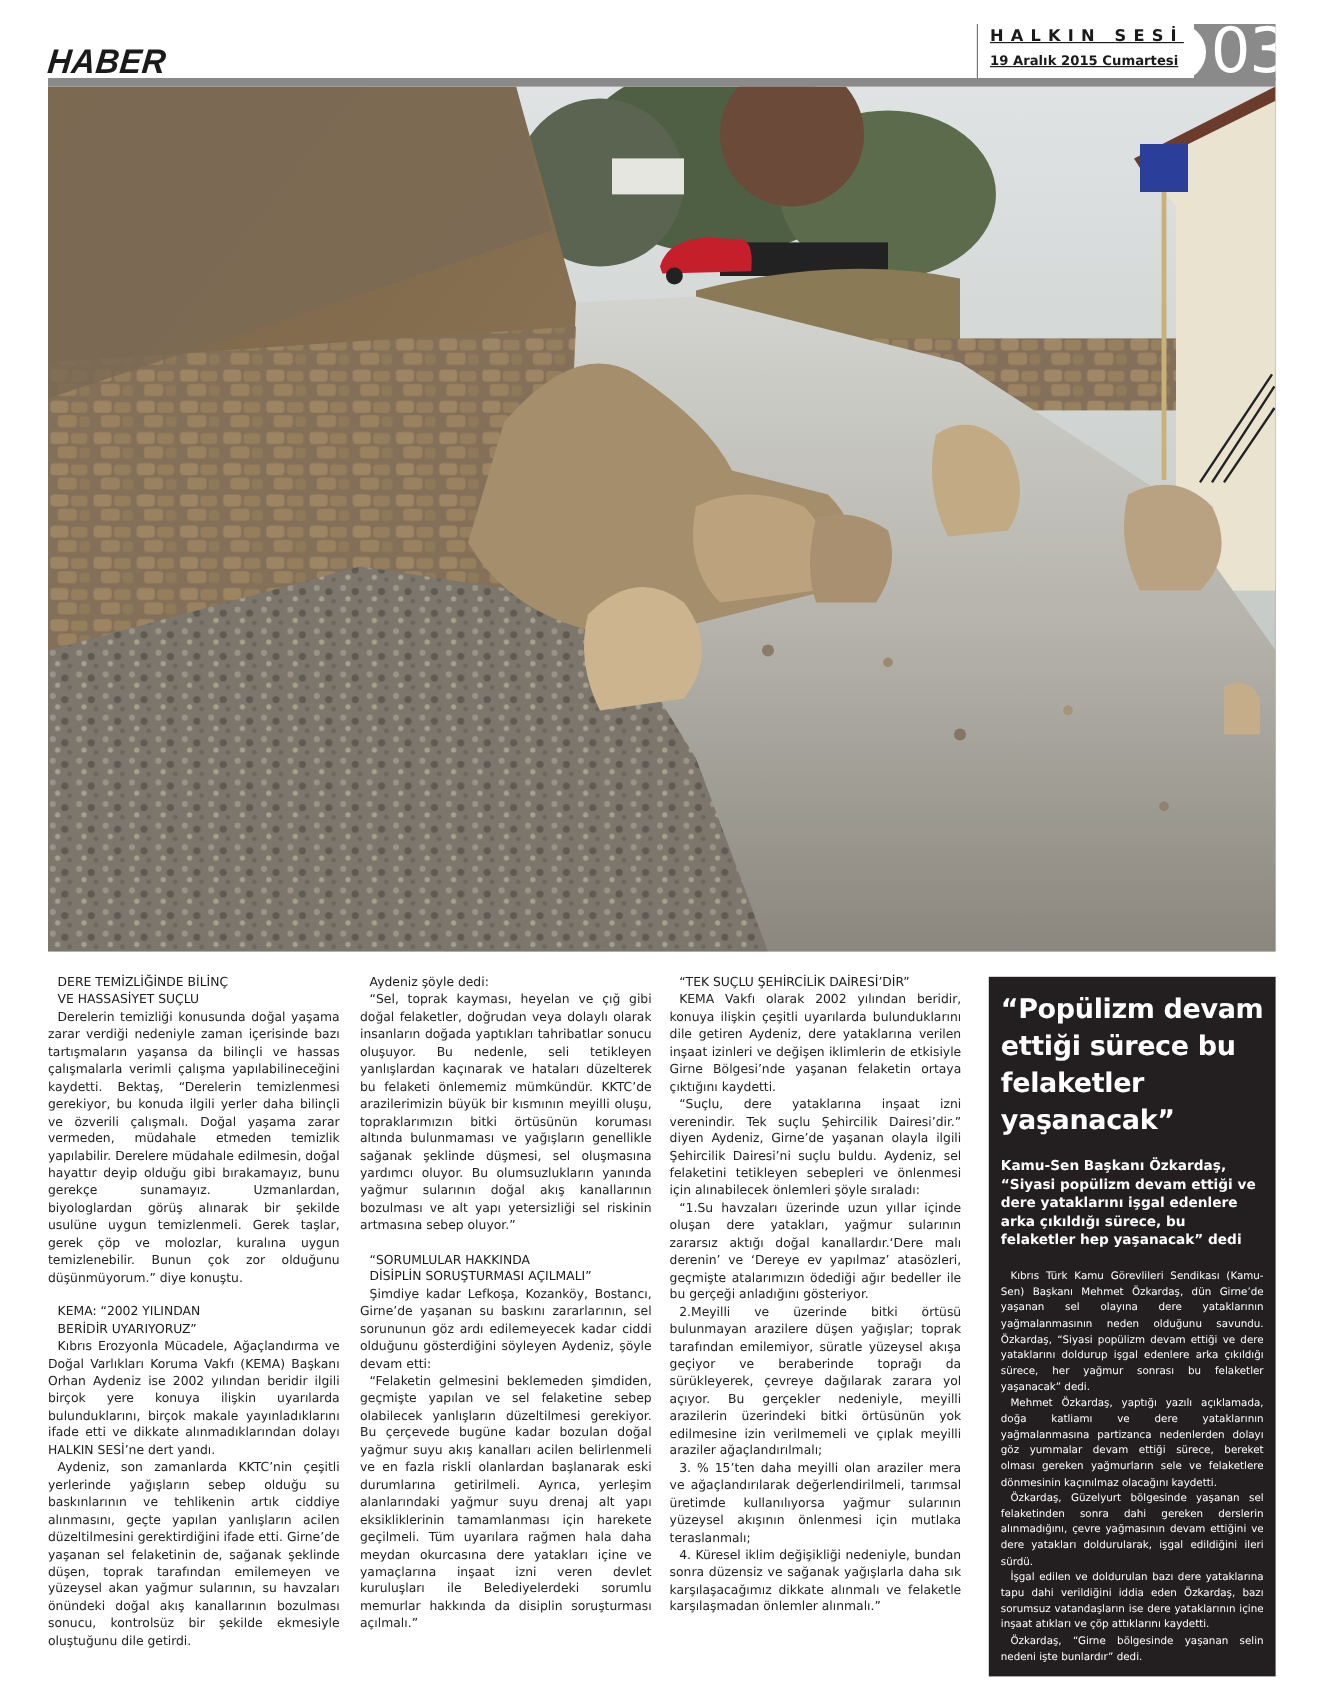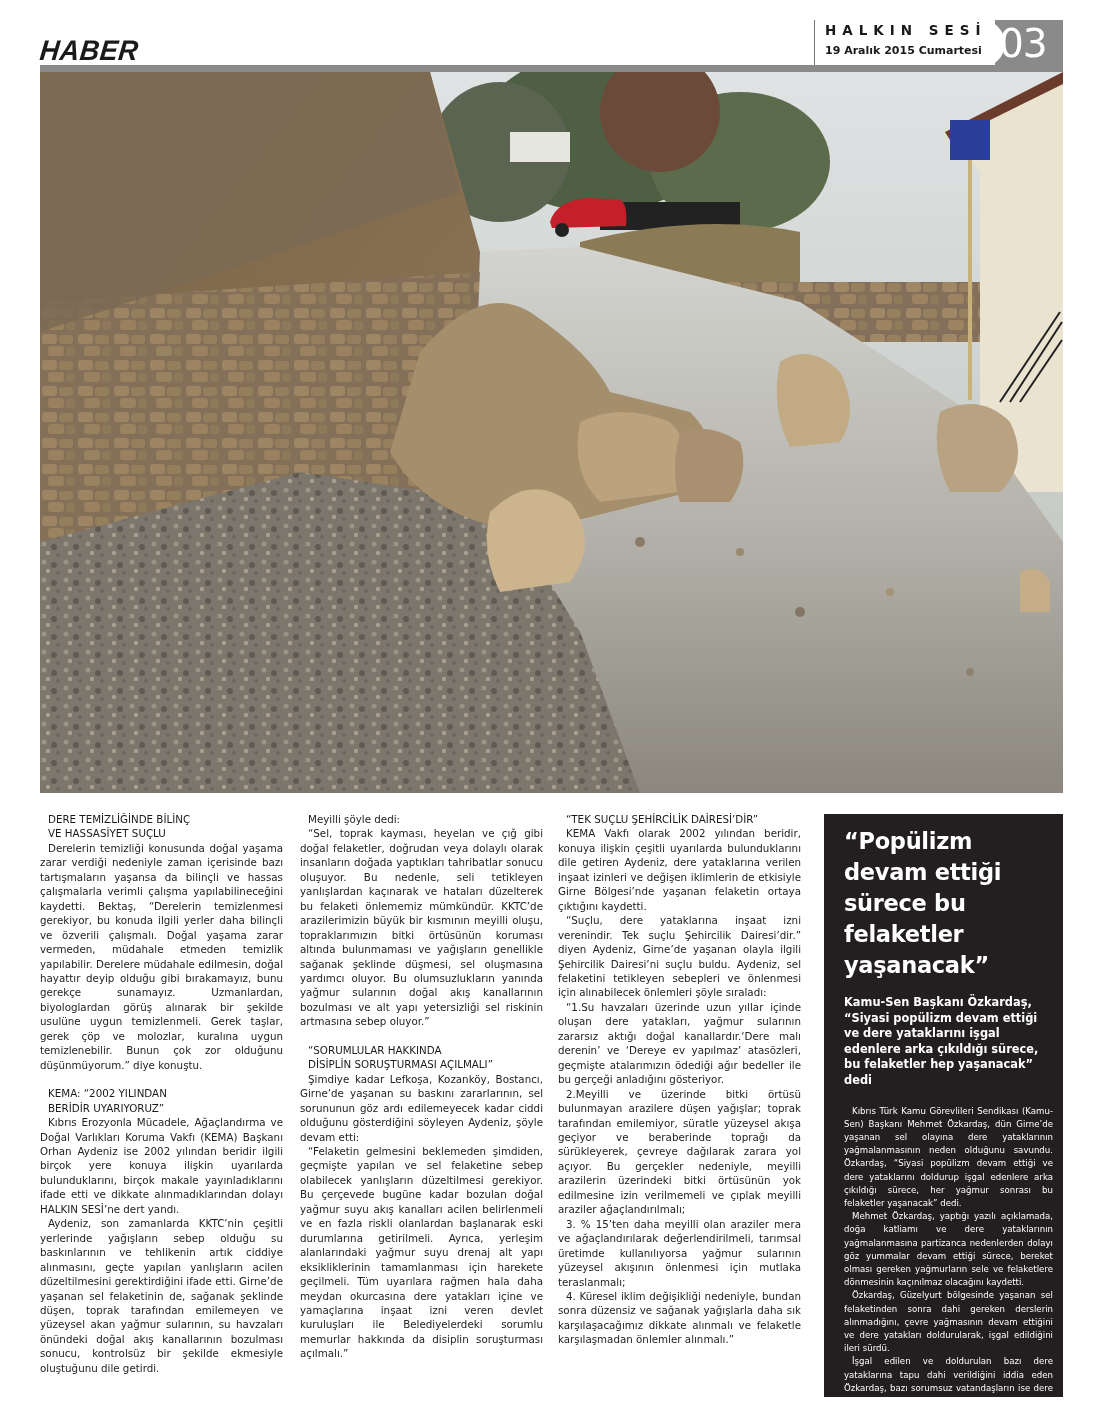--- a/index.html
+++ b/index.html
@@ -1,42 +1,42 @@
 <!DOCTYPE html>
 <html><head>
 <meta charset="utf-8">
 <style>
   html, body { margin: 0; padding: 0; background: #ffffff; }
   body { width: 1102px; height: 1417px; position: relative; overflow: hidden; font-family: "DejaVu Sans", sans-serif; color: #1e1e1e; }
 
   
   .section-label { position: absolute; left: 40px; top: 36px; font-family: "Liberation Sans", sans-serif; font-weight: 900; font-style: italic; font-size: 27px; letter-spacing: 0.5px; color: #1a1a1a; transform: skewX(-6deg) scaleY(1.05); }
   .rule-bar { position: absolute; left: 40px; top: 65px; width: 1023px; height: 7px; background: #8a8a8a; }
-  .paper-block { position: absolute; left: 814px; top: 20px; height: 46px; border-left: 1px solid #777; padding-left: 10px; }
+  .paper-block { position: absolute; left: 814px; top: 20px; height: 46px; border-left: 1px solid #777; padding-left: 10px; text-decoration: underline; }
   .paper-name { font-family: "DejaVu Sans", sans-serif; font-weight: bold; font-size: 13.5px; letter-spacing: 6px; color: #1a1a1a; margin-top: 2px; }
   .paper-date { font-family: "DejaVu Sans", sans-serif; font-weight: bold; font-size: 11px; color: #1a1a1a; margin-top: 6px; }
   .page-badge { position: absolute; left: 995px; top: 20px; width: 68px; height: 47px; background: #8a8a8a; overflow: hidden; }
   .page-badge::before { content: ""; position: absolute; left: -34px; top: 0; width: 44px; height: 47px; background: #fff; border-radius: 0 24px 24px 0; }
-  .page-num { position: absolute; left: 4px; top: 0px; font-family: "DejaVu Sans", sans-serif; font-size: 39px; color: #fff; letter-spacing: -1px; line-height: 47px; text-align: right; }
+  .page-num { position: absolute; left: 14px; top: 0px; font-family: "DejaVu Sans", sans-serif; font-size: 52px; color: #fff; letter-spacing: -1px; line-height: 47px; text-align: right; }
 
   
   .photo { position: absolute; left: 40px; top: 72px; width: 1023px; height: 721px; overflow: hidden; background: #8d8a82; }
   .photo svg { display: block; }
 
   
   .col { position: absolute; top: 812px; width: 243px; font-family: "DejaVu Sans", sans-serif; font-size: 10.3px; line-height: 14.45px; text-align: justify; color: #222; }
   .col p { margin: 0; text-indent: 8px; }
   .col h4 { margin: 0; padding-left: 8px; font-family: "DejaVu Sans", sans-serif; font-weight: normal; font-size: 10.3px; line-height: 14.45px; color: #1a1a1a; text-align: left; }
   .col .gap { height: 14px; }
   .c1 { left: 40px; }
   .c2 { left: 300px; }
   .c3 { left: 558px; }
 
   
-  .sidebox { position: absolute; left: 824px; top: 814px; width: 239px; height: 583px; background: #231f20; color: #fff; box-sizing: border-box; padding: 12px 10px 10px 20px; }
+  .sidebox { position: absolute; left: 824px; top: 814px; width: 239px; height: 583px; background: #231f20; color: #fff; box-sizing: border-box; padding: 12px 10px 10px 10px; }
   .sidebox .pull { font-family: "DejaVu Sans", sans-serif; font-weight: bold; font-size: 22.5px; line-height: 31px; letter-spacing: -0.3px; margin: 0; }
   .sidebox .deck { font-family: "DejaVu Sans", sans-serif; font-weight: bold; font-size: 11.4px; line-height: 15.6px; margin: 14px 0 0 0; }
   .sidebox .body { margin-top: 16px; font-size: 8.6px; line-height: 13.2px; text-align: justify; }
   .sidebox .body p { margin: 0; text-indent: 8px; }
 </style>
 </head>
 <body>
 
 <div class="section-label">HABER</div>
 
@@ -135,21 +135,21 @@
     <h4>DERE TEMİZLİĞİNDE BİLİNÇ</h4>
     <h4>VE HASSASİYET SUÇLU</h4>
     <p>Derelerin temizliği konusunda doğal yaşama zarar verdiği nedeniyle zaman içerisinde bazı tartışmaların yaşansa da bilinçli ve hassas çalışmalarla verimli çalışma yapılabilineceğini kaydetti. Bektaş, “Derelerin temizlenmesi gerekiyor, bu konuda ilgili yerler daha bilinçli ve özverili çalışmalı. Doğal yaşama zarar vermeden, müdahale etmeden temizlik yapılabilir. Derelere müdahale edilmesin, doğal hayattır deyip olduğu gibi bırakamayız, bunu gerekçe sunamayız.  Uzmanlardan, biyologlardan görüş alınarak bir şekilde usulüne uygun temizlenmeli. Gerek taşlar, gerek çöp ve molozlar, kuralına uygun temizlenebilir. Bunun çok zor olduğunu düşünmüyorum.” diye konuştu.</p>
     <div class="gap"></div>
     <h4>KEMA: “2002 YILINDAN</h4>
     <h4>BERİDİR UYARIYORUZ”</h4>
     <p>Kıbrıs Erozyonla Mücadele, Ağaçlandırma ve Doğal Varlıkları Koruma Vakfı (KEMA) Başkanı Orhan Aydeniz ise 2002 yılından beridir ilgili birçok yere konuya ilişkin uyarılarda bulunduklarını, birçok makale yayınladıklarını ifade etti ve dikkate alınmadıklarından dolayı HALKIN SESİ’ne dert yandı.</p>
     <p>Aydeniz, son zamanlarda KKTC’nin çeşitli yerlerinde yağışların sebep olduğu su baskınlarının ve tehlikenin artık ciddiye alınmasını,  geçte yapılan yanlışların acilen düzeltilmesini gerektirdiğini ifade etti. Girne’de yaşanan sel felaketinin de, sağanak şeklinde düşen, toprak tarafından emilemeyen ve yüzeysel akan yağmur sularının, su havzaları önündeki doğal akış kanallarının bozulması sonucu, kontrolsüz bir şekilde ekmesiyle oluştuğunu dile getirdi.</p>
   </div>
 <div class="col c2">
-    <h4>Meyilli şöyle dedi:</h4>
+    <h4>Aydeniz şöyle dedi:</h4>
     <p>“Sel, toprak kayması, heyelan ve çığ gibi doğal felaketler, doğrudan veya dolaylı olarak insanların doğada yaptıkları tahribatlar sonucu oluşuyor. Bu nedenle, seli tetikleyen yanlışlardan kaçınarak ve hataları düzelterek bu felaketi önlememiz mümkündür. KKTC’de arazilerimizin büyük bir kısmının meyilli oluşu, topraklarımızın bitki örtüsünün koruması altında bulunmaması ve yağışların genellikle sağanak şeklinde düşmesi, sel oluşmasına yardımcı oluyor. Bu olumsuzlukların yanında yağmur sularının doğal akış kanallarının bozulması ve alt yapı yetersizliği sel riskinin artmasına sebep oluyor.”</p>
     <div class="gap"></div>
     <h4>“SORUMLULAR HAKKINDA</h4>
     <h4>DİSİPLİN SORUŞTURMASI AÇILMALI”</h4>
     <p>Şimdiye kadar Lefkoşa, Kozanköy, Bostancı, Girne’de yaşanan su baskını zararlarının, sel sorununun göz ardı edilemeyecek kadar ciddi olduğunu gösterdiğini söyleyen Aydeniz, şöyle devam etti:</p>
     <p>“Felaketin gelmesini beklemeden şimdiden, geçmişte yapılan ve sel felaketine sebep olabilecek yanlışların düzeltilmesi gerekiyor. Bu çerçevede bugüne kadar bozulan doğal yağmur suyu akış kanalları acilen belirlenmeli ve en fazla riskli olanlardan başlanarak eski durumlarına getirilmeli. Ayrıca, yerleşim alanlarındaki yağmur suyu drenaj alt yapı eksikliklerinin tamamlanması için harekete geçilmeli. Tüm uyarılara rağmen hala daha meydan okurcasına dere yatakları içine ve yamaçlarına inşaat izni veren devlet kuruluşları ile Belediyelerdeki sorumlu memurlar hakkında da disiplin soruşturması açılmalı.”</p>
   </div>
 <div class="col c3">
     <h4>“TEK SUÇLU ŞEHİRCİLİK DAİRESİ’DİR”</h4>
     <p>KEMA Vakfı olarak 2002 yılından beridir, konuya ilişkin çeşitli uyarılarda bulunduklarını dile getiren Aydeniz, dere yataklarına verilen inşaat izinleri ve değişen iklimlerin de etkisiyle Girne Bölgesi’nde yaşanan felaketin ortaya çıktığını kaydetti.</p>

